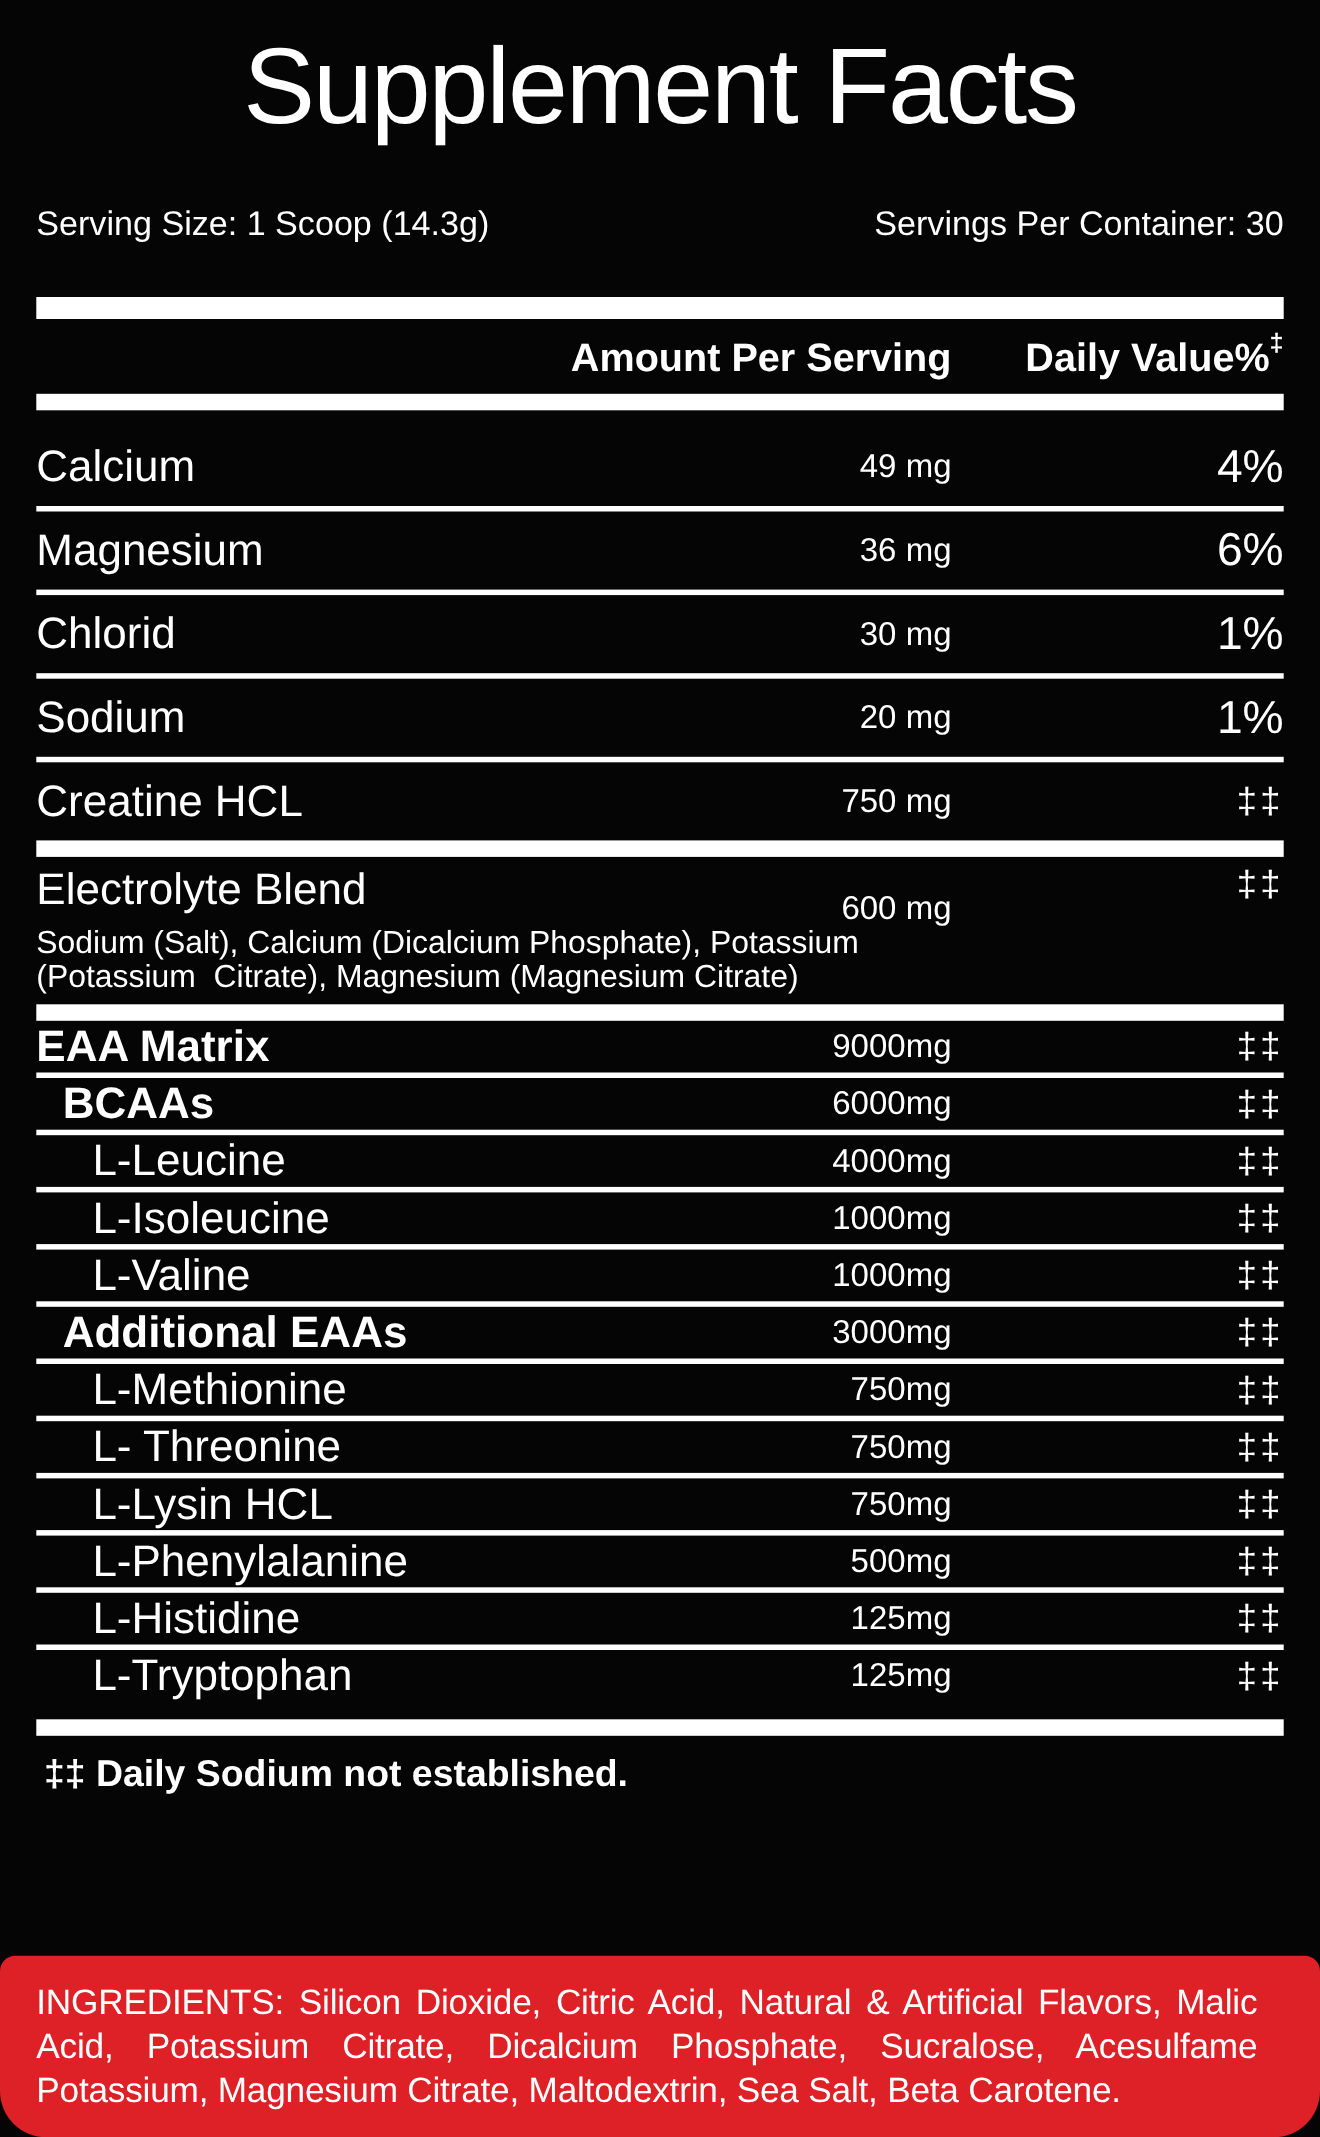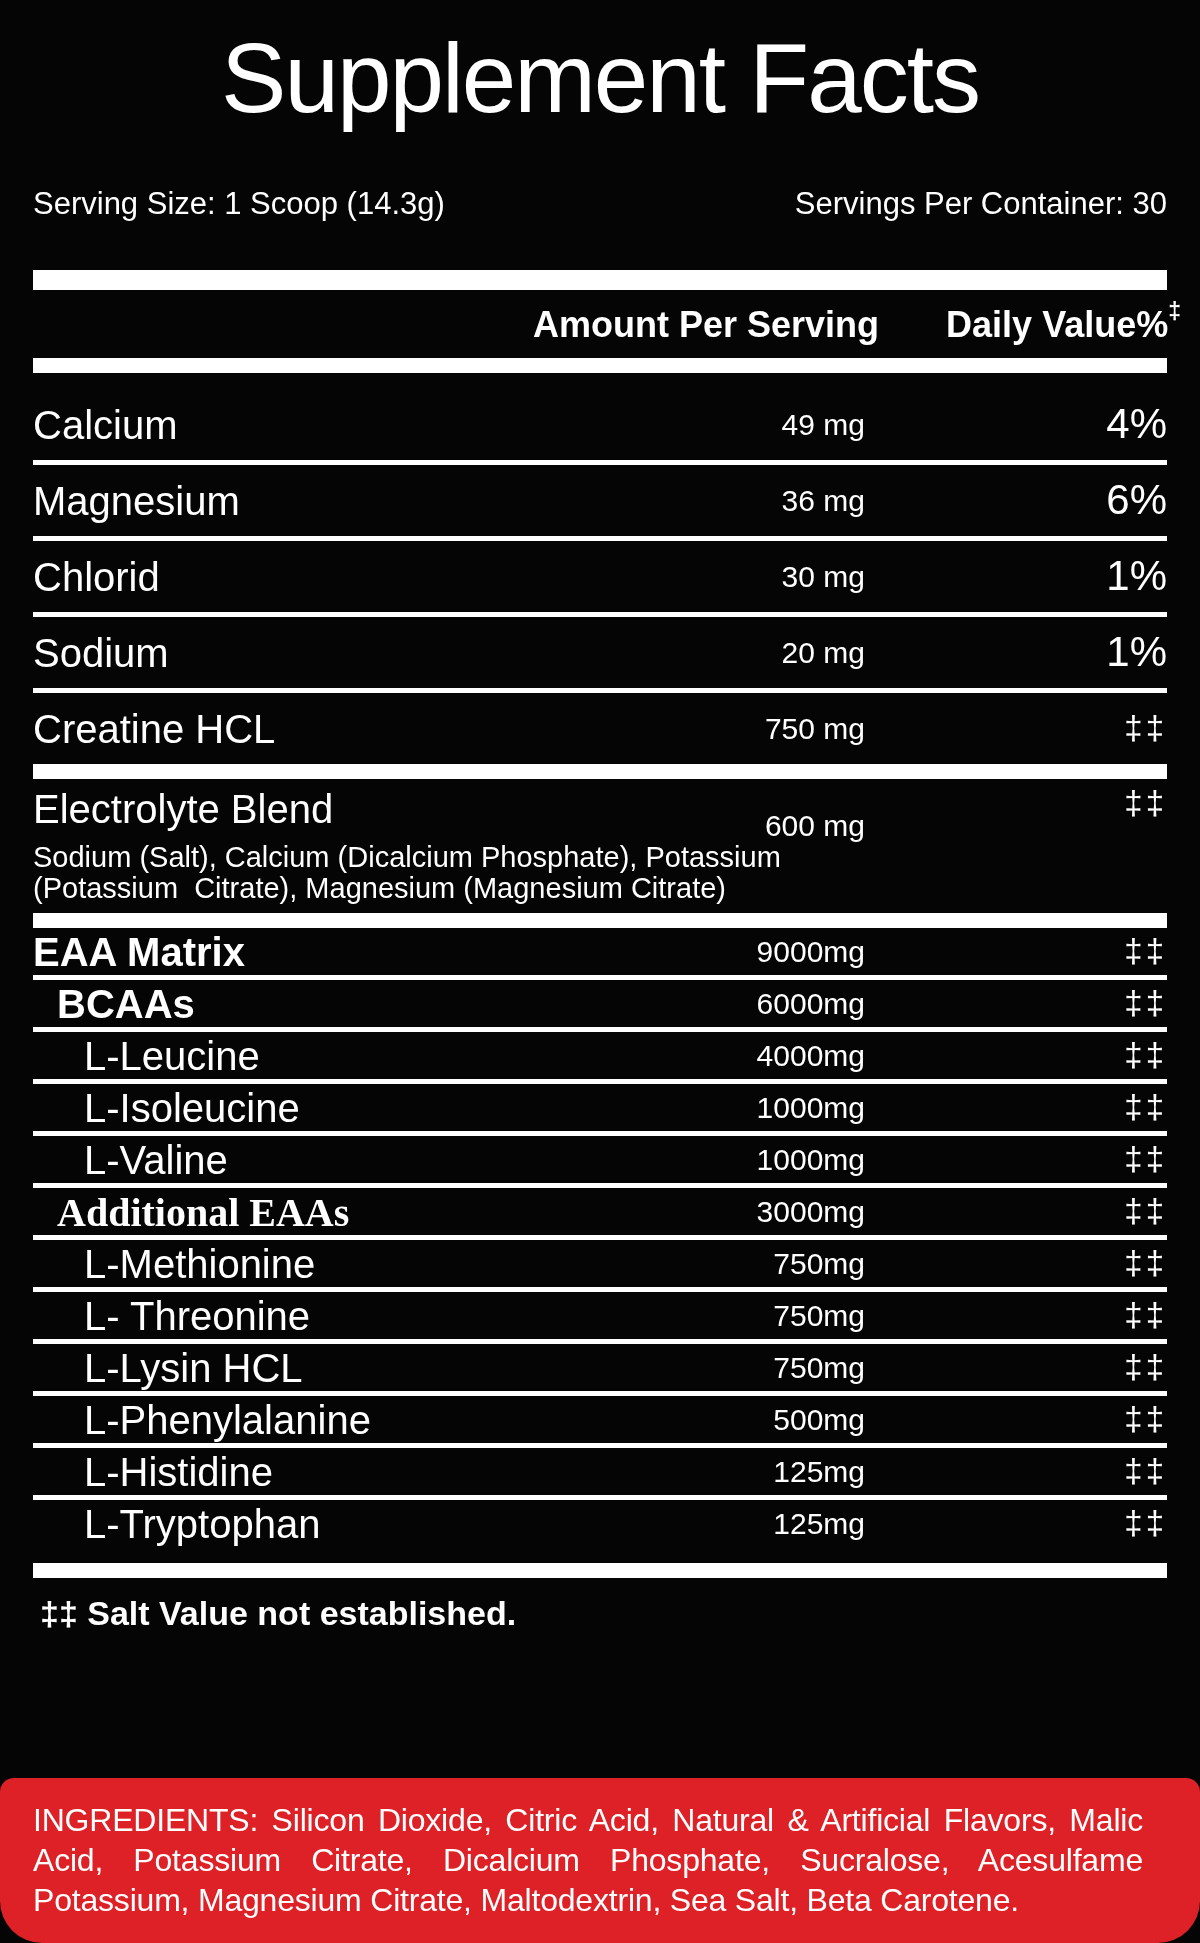--- a/index.html
+++ b/index.html
@@ -28,21 +28,21 @@
     line-height:36px;
   }
   .bar{background:#fff;margin-left:33px;margin-right:33px;}
   .bar-top{margin-top:48px;height:20px;}
   .bar-hdr{height:15px;}
   .bar-mid{height:15px;}
   .bar-end{height:15px;}
   .header-row{
     position:relative;
     height:68px;
-    margin:0 19px;
+    margin:0 33px;
   }
   .hdr-amt{
     position:absolute;right:302px;bottom:12px;
     font-size:36px;font-weight:700;white-space:nowrap;
   }
   .hdr-dv{
     position:absolute;right:0;bottom:12px;
     font-size:36px;font-weight:700;white-space:nowrap;
   }
   .hdr-dv .sup{font-size:23px;vertical-align:18px;font-weight:700;}
@@ -196,21 +196,21 @@
         </div>
         <div class="row">
           <div class="main-line">
             <span class="lbl" style="left: 51px;">L-Valine</span>
             <span class="amt">1000mg</span>
             <span class="dv dag">‡‡</span>
           </div>
         </div>
         <div class="row">
           <div class="main-line">
-            <span class="lbl bold" style="left: 24px; font-family: Liberation Serif, serif;">Additional EAAs</span>
+            <span class="lbl bold" style="left: 24px;">Additional EAAs</span>
             <span class="amt">3000mg</span>
             <span class="dv dag">‡‡</span>
           </div>
         </div>
         <div class="row">
           <div class="main-line">
             <span class="lbl" style="left: 51px;">L-Methionine</span>
             <span class="amt">750mg</span>
             <span class="dv dag">‡‡</span>
           </div>
@@ -248,19 +248,19 @@
             <span class="lbl" style="left: 51px;">L-Tryptophan</span>
             <span class="amt">125mg</span>
             <span class="dv dag">‡‡</span>
           </div>
         </div>
       </div>
     </div>
 
   <div class="bar bar-end"></div>
 
-  <div class="footnote">‡‡ Salt Value not established.</div>
+  <div class="footnote">‡‡ Daily Sodium not established.</div>
 
   <div class="ingredients-panel" style="background: rgb(221, 33, 39);">
     <div class="ingredients-text">INGREDIENTS: Silicon Dioxide, Citric Acid, Natural &amp; Artificial Flavors, Malic Acid, Potassium Citrate, Dicalcium Phosphate, Sucralose, Acesulfame Potassium, Magnesium Citrate, Maltodextrin, Sea Salt, Beta Carotene.</div>
   </div>
 
 </div>
 
 </body></html>

